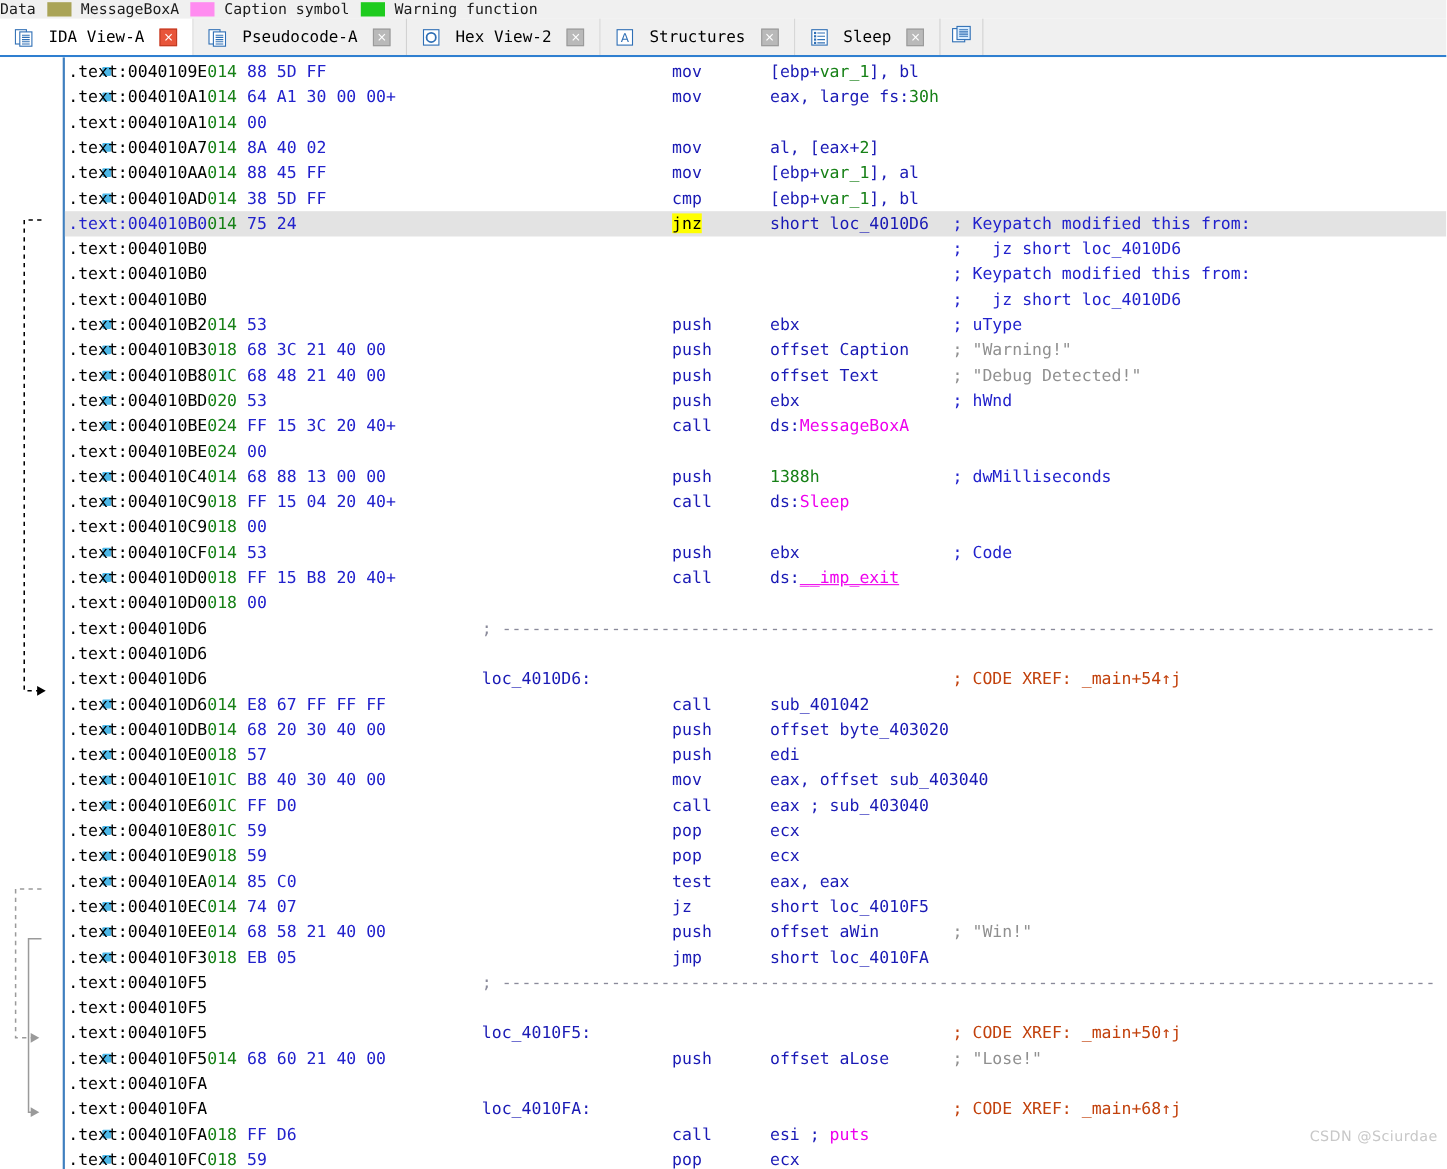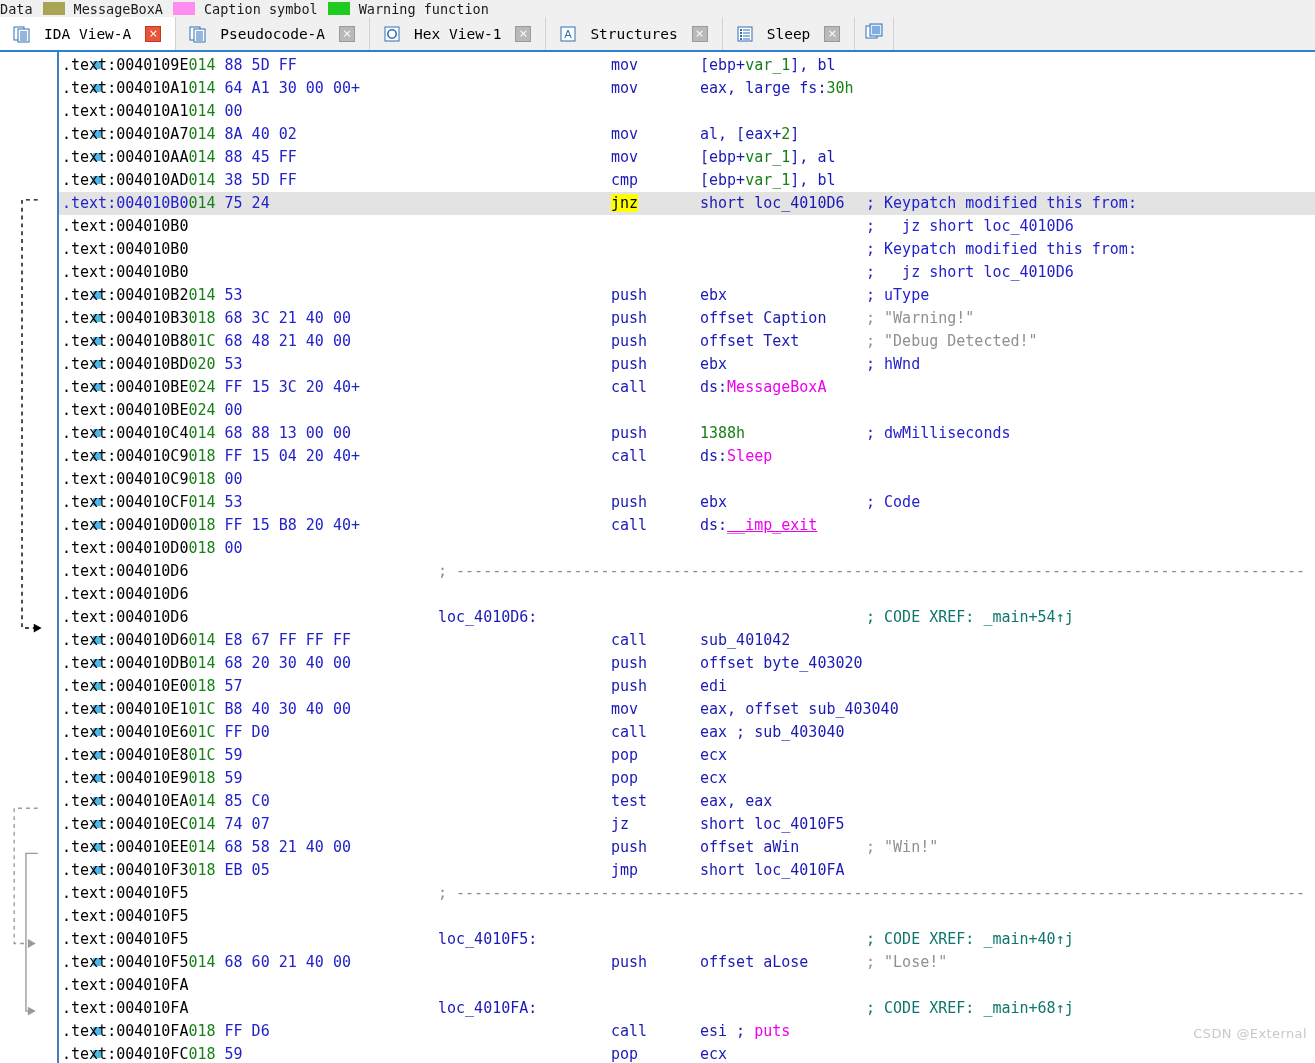--- a/index.html
+++ b/index.html
@@ -145,21 +145,21 @@
   .c-stk    { color: #178117; }
   .c-hex    { color: #2222cc; }
   .c-mnem   { color: #1a1ab5; }
   .c-op     { color: #1a1ab5; }
   .c-var    { color: #178117; }
   .c-num    { color: #178117; }
   .c-ext    { color: #ee00ee; }
   .c-ext-u  { color: #ee00ee; text-decoration: underline; }
   .c-cmt    { color: #2222cc; }
   .c-str    { color: #909090; }
-  .c-xref   { color: #0f766e; }
+  .c-xref   { color: #c2410c; }
   .c-loc    { color: #1a1ab5; }
   .c-hl     { background: #ffff00; color: #000000; }
   .c-sep    { color: #8a8a9a; }
 
   
   #arrows {
     position: absolute;
     left: 0; top: 0;
     width: 46px; height: 100%;
     pointer-events: none;
@@ -219,21 +219,21 @@
       <span class="tab-label">Pseudocode-A</span>
       <span class="tab-close">×</span>
     </div>
     <div class="tab">
       <span class="tab-icon">
         <svg width="18" height="18" viewBox="0 0 18 18">
           <rect x="2" y="2" width="14" height="14" fill="#ffffff" stroke="#2f6fb5" stroke-width="1"></rect>
           <circle cx="9" cy="9" r="4.2" fill="none" stroke="#2f6fb5" stroke-width="1.6"></circle>
         </svg>
       </span>
-      <span class="tab-label">Hex View-1</span>
+      <span class="tab-label">Hex View-2</span>
       <span class="tab-close">×</span>
     </div>
     <div class="tab">
       <span class="tab-icon">
         <svg width="18" height="18" viewBox="0 0 18 18">
           <rect x="2" y="2" width="14" height="14" fill="#ffffff" stroke="#2f6fb5" stroke-width="1"></rect>
           <text x="9" y="13" text-anchor="middle" font-size="11" fill="#2f6fb5" font-family="&quot;DejaVu Sans&quot;, sans-serif">A</text>
         </svg>
       </span>
       <span class="tab-label">Structures</span>
@@ -343,21 +343,21 @@
       <div class="ln" style="top: 646px; position: absolute; left: 59px; right: 0px; height: 23px;"><span class="seg" style="left: 3px;"><span class="c-addr">.text:004010E1</span></span><span class="seg" style="left: 129.42px;"><span class="c-stk">01C</span></span><span class="seg" style="left: 165.54px;"><span class="c-hex">B8 40 30 40 00</span></span><span class="seg" style="left: 552px;"><span class="c-mnem">mov</span></span><span class="seg" style="left: 641px;"><span class="c-op">eax, offset sub_403040</span></span></div>
       <div class="ln" style="top: 669px; position: absolute; left: 59px; right: 0px; height: 23px;"><span class="seg" style="left: 3px;"><span class="c-addr">.text:004010E6</span></span><span class="seg" style="left: 129.42px;"><span class="c-stk">01C</span></span><span class="seg" style="left: 165.54px;"><span class="c-hex">FF D0</span></span><span class="seg" style="left: 552px;"><span class="c-mnem">call</span></span><span class="seg" style="left: 641px;"><span class="c-op">eax ; sub_403040</span></span></div>
       <div class="ln" style="top: 692px; position: absolute; left: 59px; right: 0px; height: 23px;"><span class="seg" style="left: 3px;"><span class="c-addr">.text:004010E8</span></span><span class="seg" style="left: 129.42px;"><span class="c-stk">01C</span></span><span class="seg" style="left: 165.54px;"><span class="c-hex">59</span></span><span class="seg" style="left: 552px;"><span class="c-mnem">pop</span></span><span class="seg" style="left: 641px;"><span class="c-op">ecx</span></span></div>
       <div class="ln" style="top: 715px; position: absolute; left: 59px; right: 0px; height: 23px;"><span class="seg" style="left: 3px;"><span class="c-addr">.text:004010E9</span></span><span class="seg" style="left: 129.42px;"><span class="c-stk">018</span></span><span class="seg" style="left: 165.54px;"><span class="c-hex">59</span></span><span class="seg" style="left: 552px;"><span class="c-mnem">pop</span></span><span class="seg" style="left: 641px;"><span class="c-op">ecx</span></span></div>
       <div class="ln" style="top: 738px; position: absolute; left: 59px; right: 0px; height: 23px;"><span class="seg" style="left: 3px;"><span class="c-addr">.text:004010EA</span></span><span class="seg" style="left: 129.42px;"><span class="c-stk">014</span></span><span class="seg" style="left: 165.54px;"><span class="c-hex">85 C0</span></span><span class="seg" style="left: 552px;"><span class="c-mnem">test</span></span><span class="seg" style="left: 641px;"><span class="c-op">eax, eax</span></span></div>
       <div class="ln" style="top: 761px; position: absolute; left: 59px; right: 0px; height: 23px;"><span class="seg" style="left: 3px;"><span class="c-addr">.text:004010EC</span></span><span class="seg" style="left: 129.42px;"><span class="c-stk">014</span></span><span class="seg" style="left: 165.54px;"><span class="c-hex">74 07</span></span><span class="seg" style="left: 552px;"><span class="c-mnem">jz</span></span><span class="seg" style="left: 641px;"><span class="c-op">short loc_4010F5</span></span></div>
       <div class="ln" style="top: 784px; position: absolute; left: 59px; right: 0px; height: 23px;"><span class="seg" style="left: 3px;"><span class="c-addr">.text:004010EE</span></span><span class="seg" style="left: 129.42px;"><span class="c-stk">014</span></span><span class="seg" style="left: 165.54px;"><span class="c-hex">68 58 21 40 00</span></span><span class="seg" style="left: 552px;"><span class="c-mnem">push</span></span><span class="seg" style="left: 641px;"><span class="c-op">offset aWin</span></span><span class="seg" style="left: 807px;"><span class="c-str">; "Win!"</span></span></div>
       <div class="ln" style="top: 807px; position: absolute; left: 59px; right: 0px; height: 23px;"><span class="seg" style="left: 3px;"><span class="c-addr">.text:004010F3</span></span><span class="seg" style="left: 129.42px;"><span class="c-stk">018</span></span><span class="seg" style="left: 165.54px;"><span class="c-hex">EB 05</span></span><span class="seg" style="left: 552px;"><span class="c-mnem">jmp</span></span><span class="seg" style="left: 641px;"><span class="c-op">short loc_4010FA</span></span></div>
       <div class="ln" style="top: 830px; position: absolute; left: 59px; right: 0px; height: 23px;"><span class="seg" style="left: 3px;"><span class="c-addr">.text:004010F5</span></span><span class="seg" style="left: 379px;"><span class="c-sep">; ----------------------------------------------------------------------------------------------</span></span></div>
       <div class="ln" style="top: 853px; position: absolute; left: 59px; right: 0px; height: 23px;"><span class="seg" style="left: 3px;"><span class="c-addr">.text:004010F5</span></span></div>
-      <div class="ln" style="top: 876px; position: absolute; left: 59px; right: 0px; height: 23px;"><span class="seg" style="left: 3px;"><span class="c-addr">.text:004010F5</span></span><span class="seg" style="left: 379px;"><span class="c-loc">loc_4010F5:</span></span><span class="seg" style="left: 807px;"><span class="c-xref">; CODE XREF: _main+40↑j</span></span></div>
+      <div class="ln" style="top: 876px; position: absolute; left: 59px; right: 0px; height: 23px;"><span class="seg" style="left: 3px;"><span class="c-addr">.text:004010F5</span></span><span class="seg" style="left: 379px;"><span class="c-loc">loc_4010F5:</span></span><span class="seg" style="left: 807px;"><span class="c-xref">; CODE XREF: _main+50↑j</span></span></div>
       <div class="ln" style="top: 899px; position: absolute; left: 59px; right: 0px; height: 23px;"><span class="seg" style="left: 3px;"><span class="c-addr">.text:004010F5</span></span><span class="seg" style="left: 129.42px;"><span class="c-stk">014</span></span><span class="seg" style="left: 165.54px;"><span class="c-hex">68 60 21 40 00</span></span><span class="seg" style="left: 552px;"><span class="c-mnem">push</span></span><span class="seg" style="left: 641px;"><span class="c-op">offset aLose</span></span><span class="seg" style="left: 807px;"><span class="c-str">; "Lose!"</span></span></div>
       <div class="ln" style="top: 922px; position: absolute; left: 59px; right: 0px; height: 23px;"><span class="seg" style="left: 3px;"><span class="c-addr">.text:004010FA</span></span></div>
       <div class="ln" style="top: 945px; position: absolute; left: 59px; right: 0px; height: 23px;"><span class="seg" style="left: 3px;"><span class="c-addr">.text:004010FA</span></span><span class="seg" style="left: 379px;"><span class="c-loc">loc_4010FA:</span></span><span class="seg" style="left: 807px;"><span class="c-xref">; CODE XREF: _main+68↑j</span></span></div>
       <div class="ln" style="top: 968px; position: absolute; left: 59px; right: 0px; height: 23px;"><span class="seg" style="left: 3px;"><span class="c-addr">.text:004010FA</span></span><span class="seg" style="left: 129.42px;"><span class="c-stk">018</span></span><span class="seg" style="left: 165.54px;"><span class="c-hex">FF D6</span></span><span class="seg" style="left: 552px;"><span class="c-mnem">call</span></span><span class="seg" style="left: 641px;"><span class="c-op">esi ; <span class="c-ext">puts</span></span></span></div>
       <div class="ln" style="top: 991px; position: absolute; left: 59px; right: 0px; height: 23px;"><span class="seg" style="left: 3px;"><span class="c-addr">.text:004010FC</span></span><span class="seg" style="left: 129.42px;"><span class="c-stk">018</span></span><span class="seg" style="left: 165.54px;"><span class="c-hex">59</span></span><span class="seg" style="left: 552px;"><span class="c-mnem">pop</span></span><span class="seg" style="left: 641px;"><span class="c-op">ecx</span></span></div>
     </div>
-  <div id="watermark">CSDN @External</div>
+  <div id="watermark">CSDN @Sciurdae</div>
 </div>
 
 </body></html>

